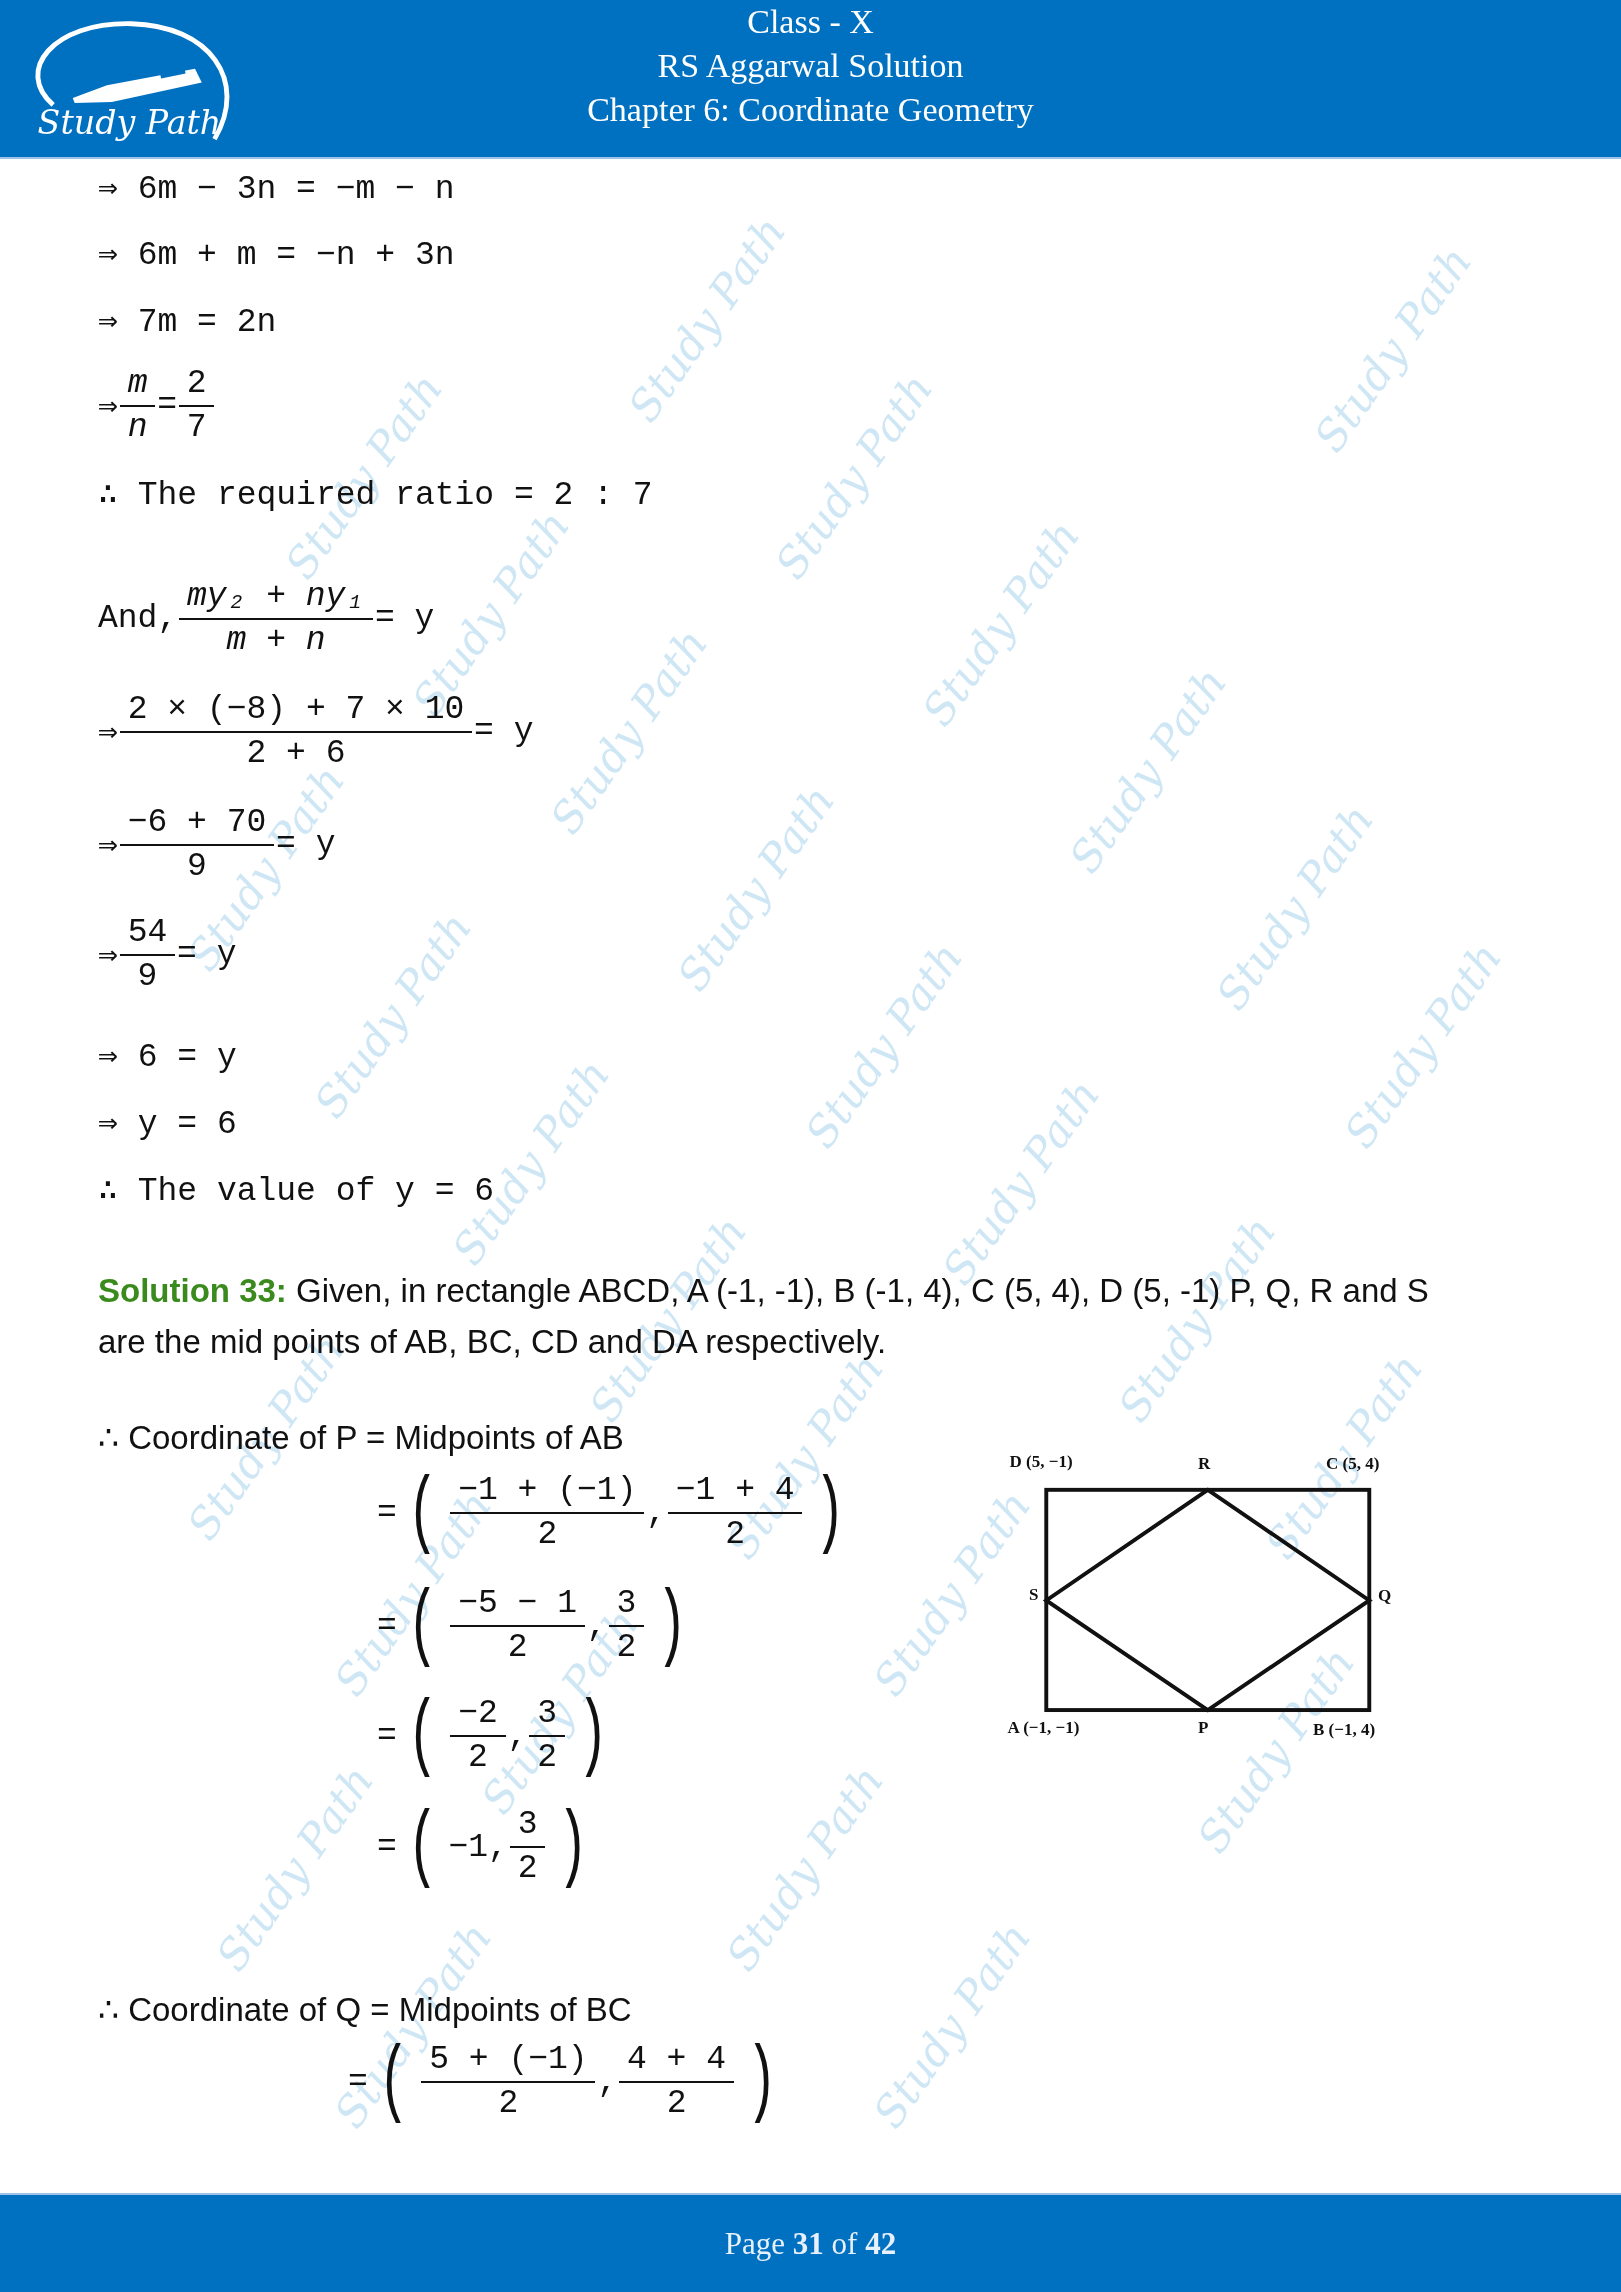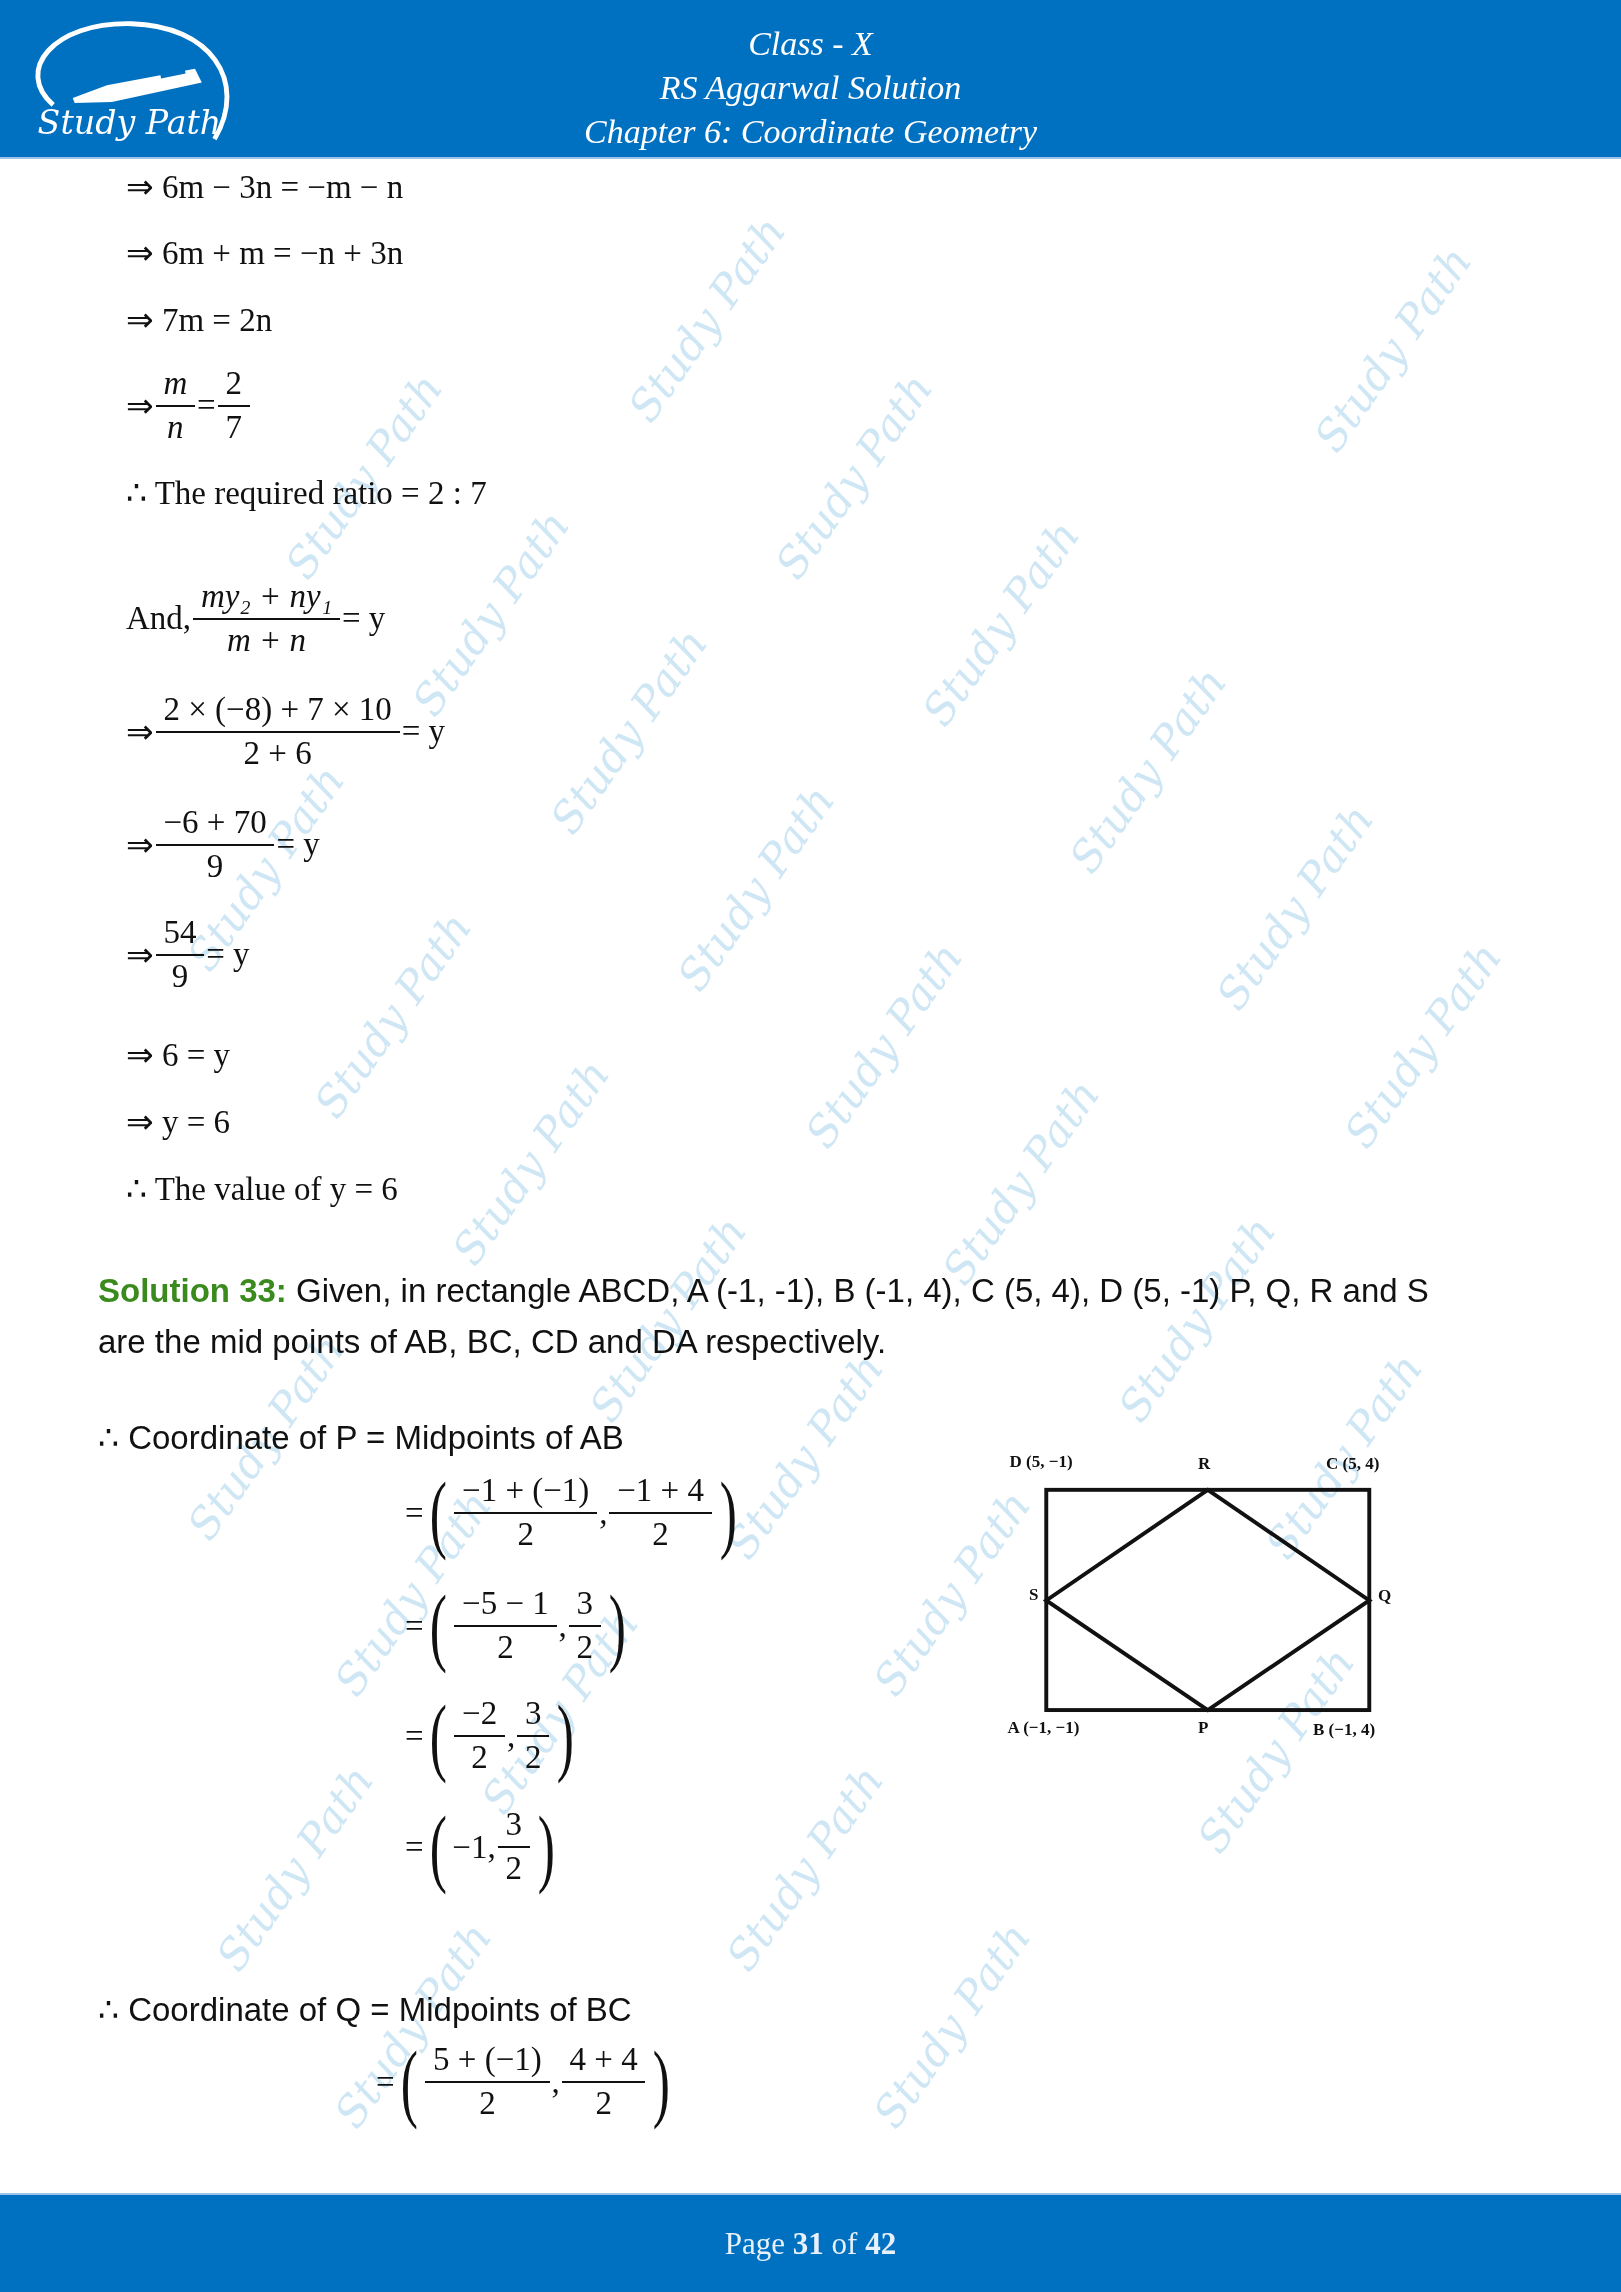--- a/index.html
+++ b/index.html
@@ -8,37 +8,37 @@
     background: #ffffff; color: #111;
     font-family: "DejaVu Serif", serif;
   }
   .header {
     position: absolute; left: 0; top: 0; width: 1621px; height: 157px;
     background: #0070c0; border-bottom: 2.9px solid #9dc3e6;
     color: #fff; text-align: center;
     font-family: "Liberation Serif", serif;
   }
   .header .line { font-size: 34px; line-height: 44px; }
-  .header .lines { padding-top: 22px; font-style: italic; }
+  .header .lines { padding-top: 0; }
   .logo { position: absolute; left: 13.7px; top: 11.8px; width: 227px; height: 133px; }
   .footer {
     position: absolute; left: 0; bottom: 0; width: 1621px; height: 98px;
     background: #0070c0; border-top: 2.9px solid #9dc3e6;
     color: #e8f1fb; text-align: center; font-family: "Liberation Serif", serif;
     font-size: 31px; line-height: 98px;
   }
   .footer b { font-weight: bold; }
   .watermarks { position: absolute; left: 0; top: 157px; width: 1621px; height: 2039px; pointer-events: none; }
   .wm {
     position: absolute; color: #cfe7f5; font-family: "DejaVu Serif", serif;
     font-style: italic; font-size: 43px; transform: rotate(-55deg); white-space: nowrap;
   }
   .content { position: absolute; left: 98px; top: 157px; width: 1451px; }
   .row { position: absolute; left: 0; font-size: 33px; white-space: nowrap; display: flex; align-items: center; }
-  .m { font-family: Liberation Serif, serif; margin-left: 28px; }
+  .m { font-family: Liberation Mono, monospace; }
   i.v { font-style: italic; }
   .frac { display: inline-flex; flex-direction: column; align-items: center; vertical-align: middle; margin: 0 5.9px; }
   .frac .num { padding: 0 3.9px 2px; line-height: 1.15; }
   .frac .den { padding: 2px 3.9px 0; line-height: 1.15; border-top: 2px solid #111; width: 100%; text-align: center; }
   .paren { font-size: 86px; line-height: 1; font-weight: 200; transform: scaleX(0.6); display: inline-block; }
   .sol-label { color: #3b8a1e; font-weight: bold; font-family: "Liberation Sans", sans-serif; }
   .para { position: absolute; left: 0; font-family: "Liberation Sans", sans-serif; font-size: 33px; line-height: 51px; width: 1451px; }
   .narrow { font-family: "Liberation Sans", sans-serif; font-stretch: condensed; }
   .figure { position: absolute; left: 990px; top: 1436px; width: 461px; height: 323px; }
   .fig-label { position: absolute; font-family: "Liberation Serif", serif; font-size: 17px; font-weight: bold; color: #111; }

